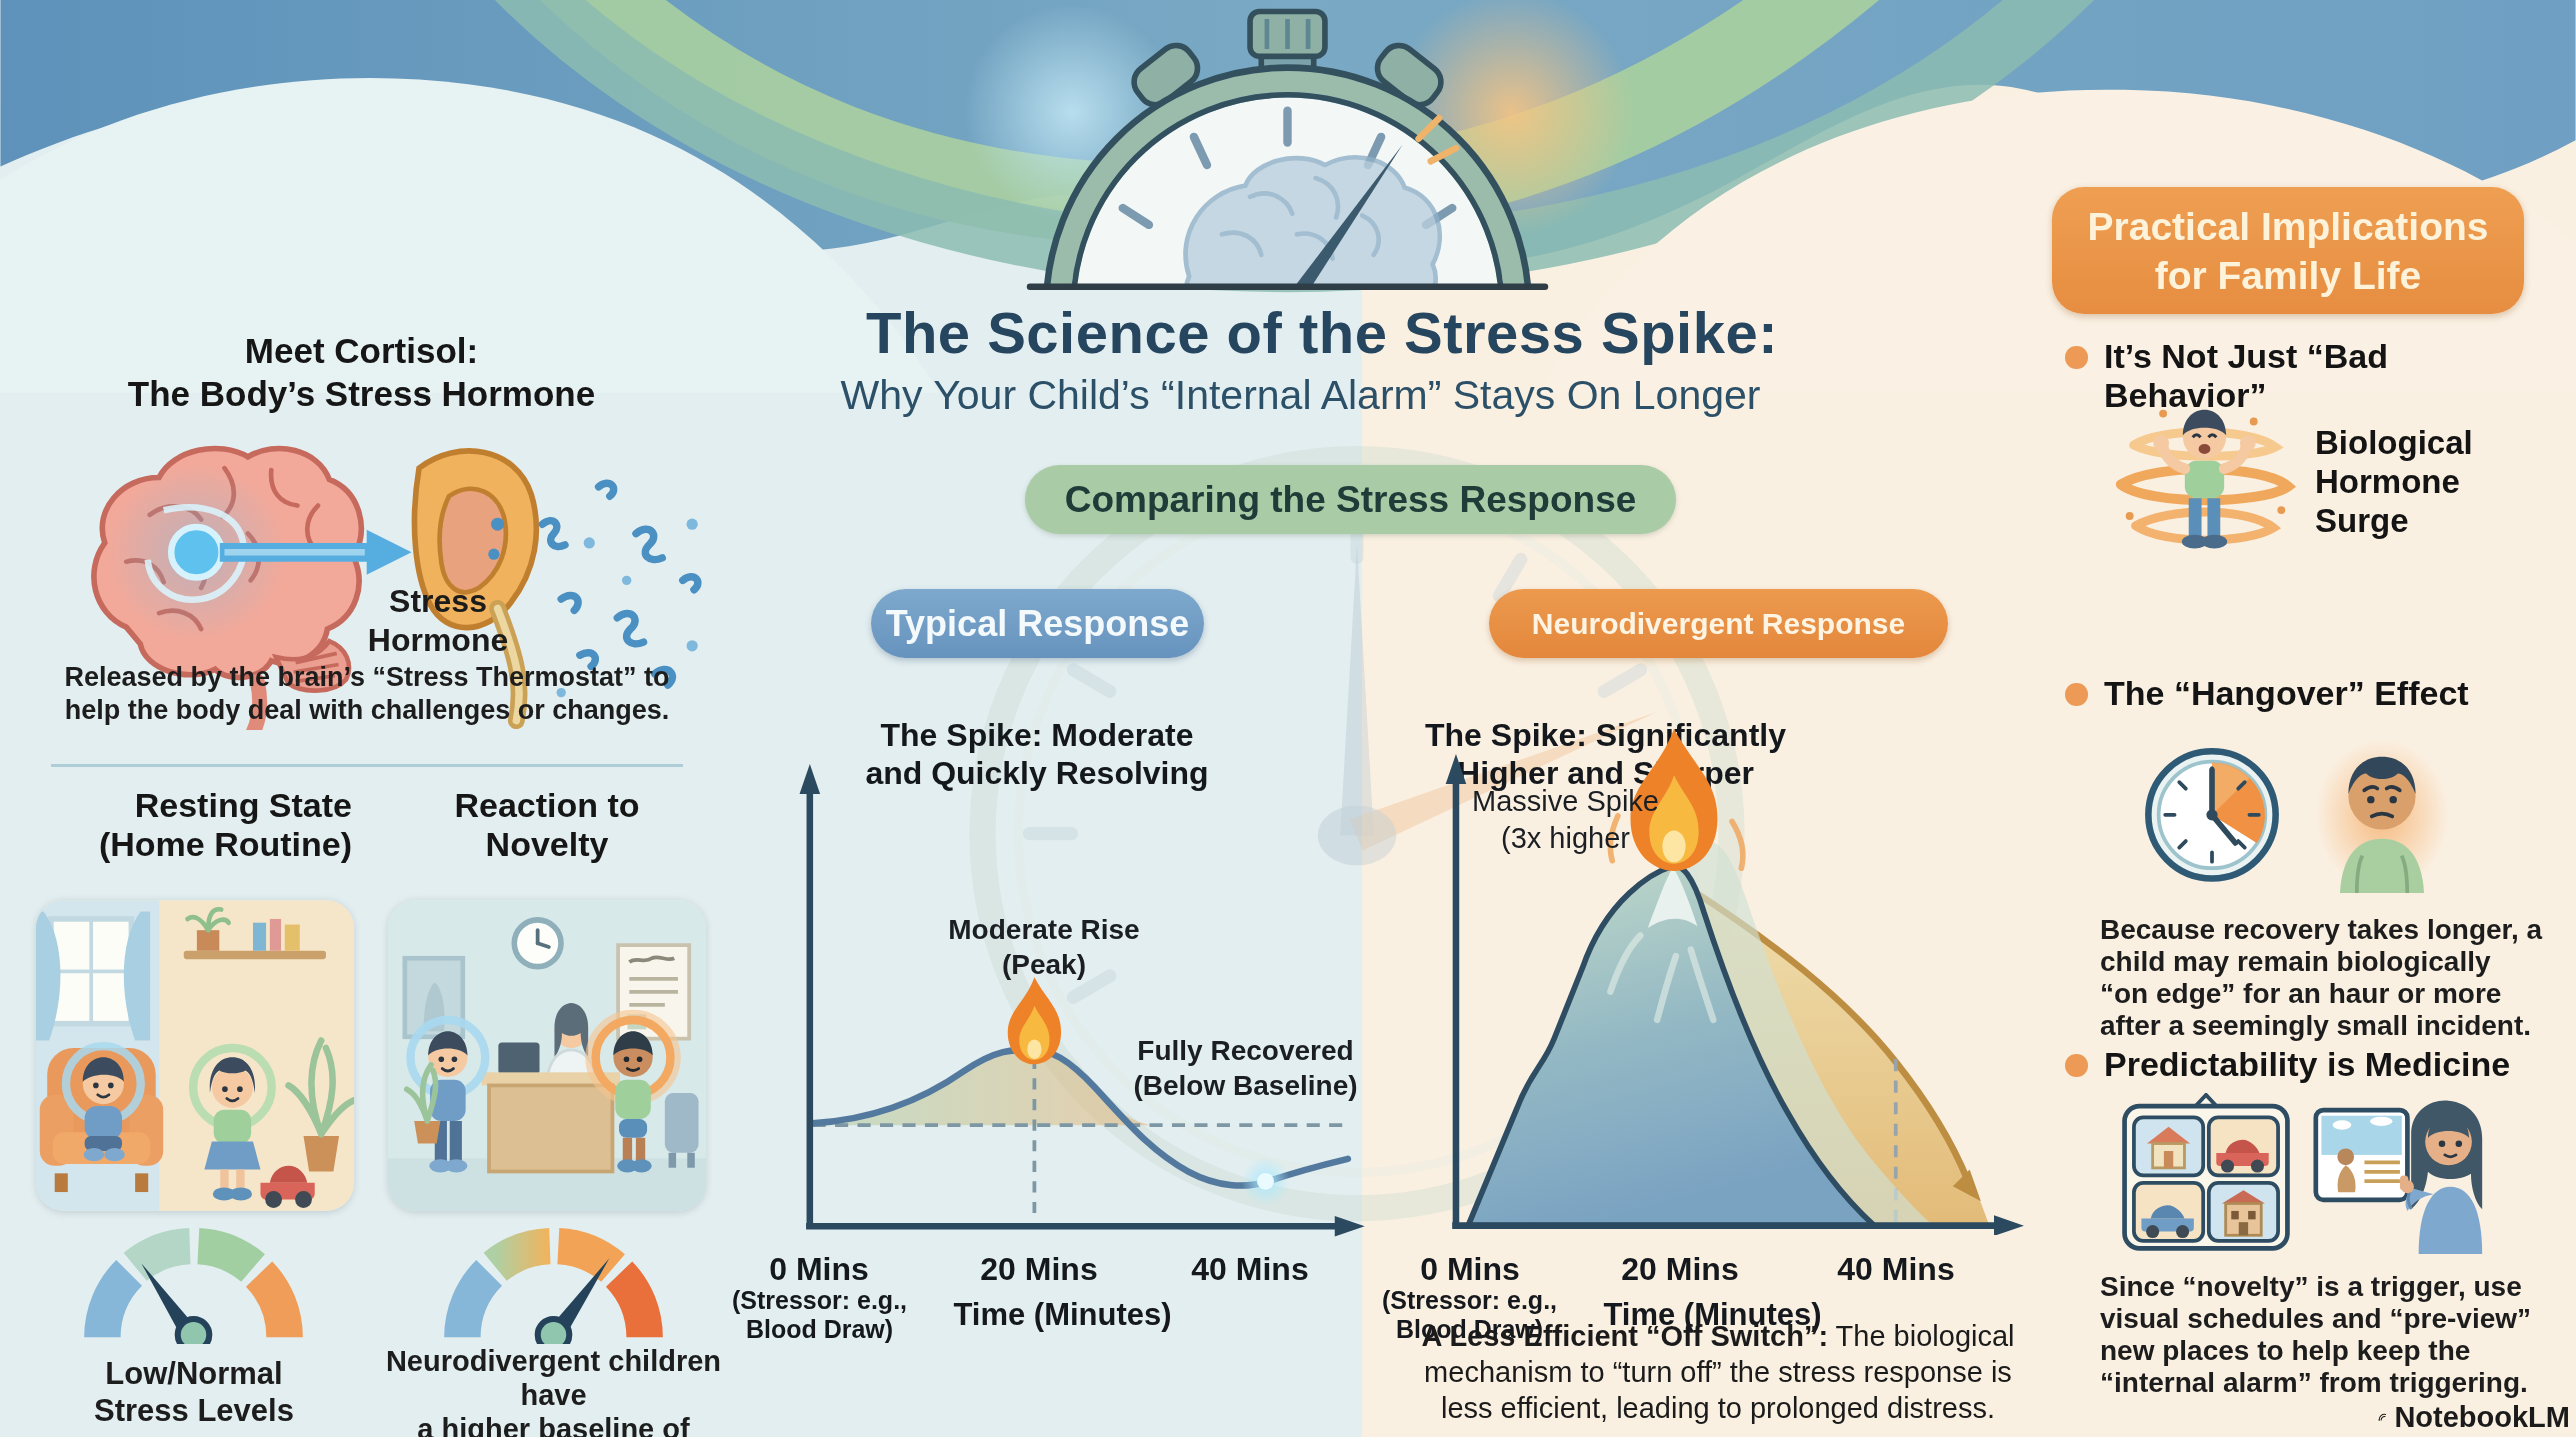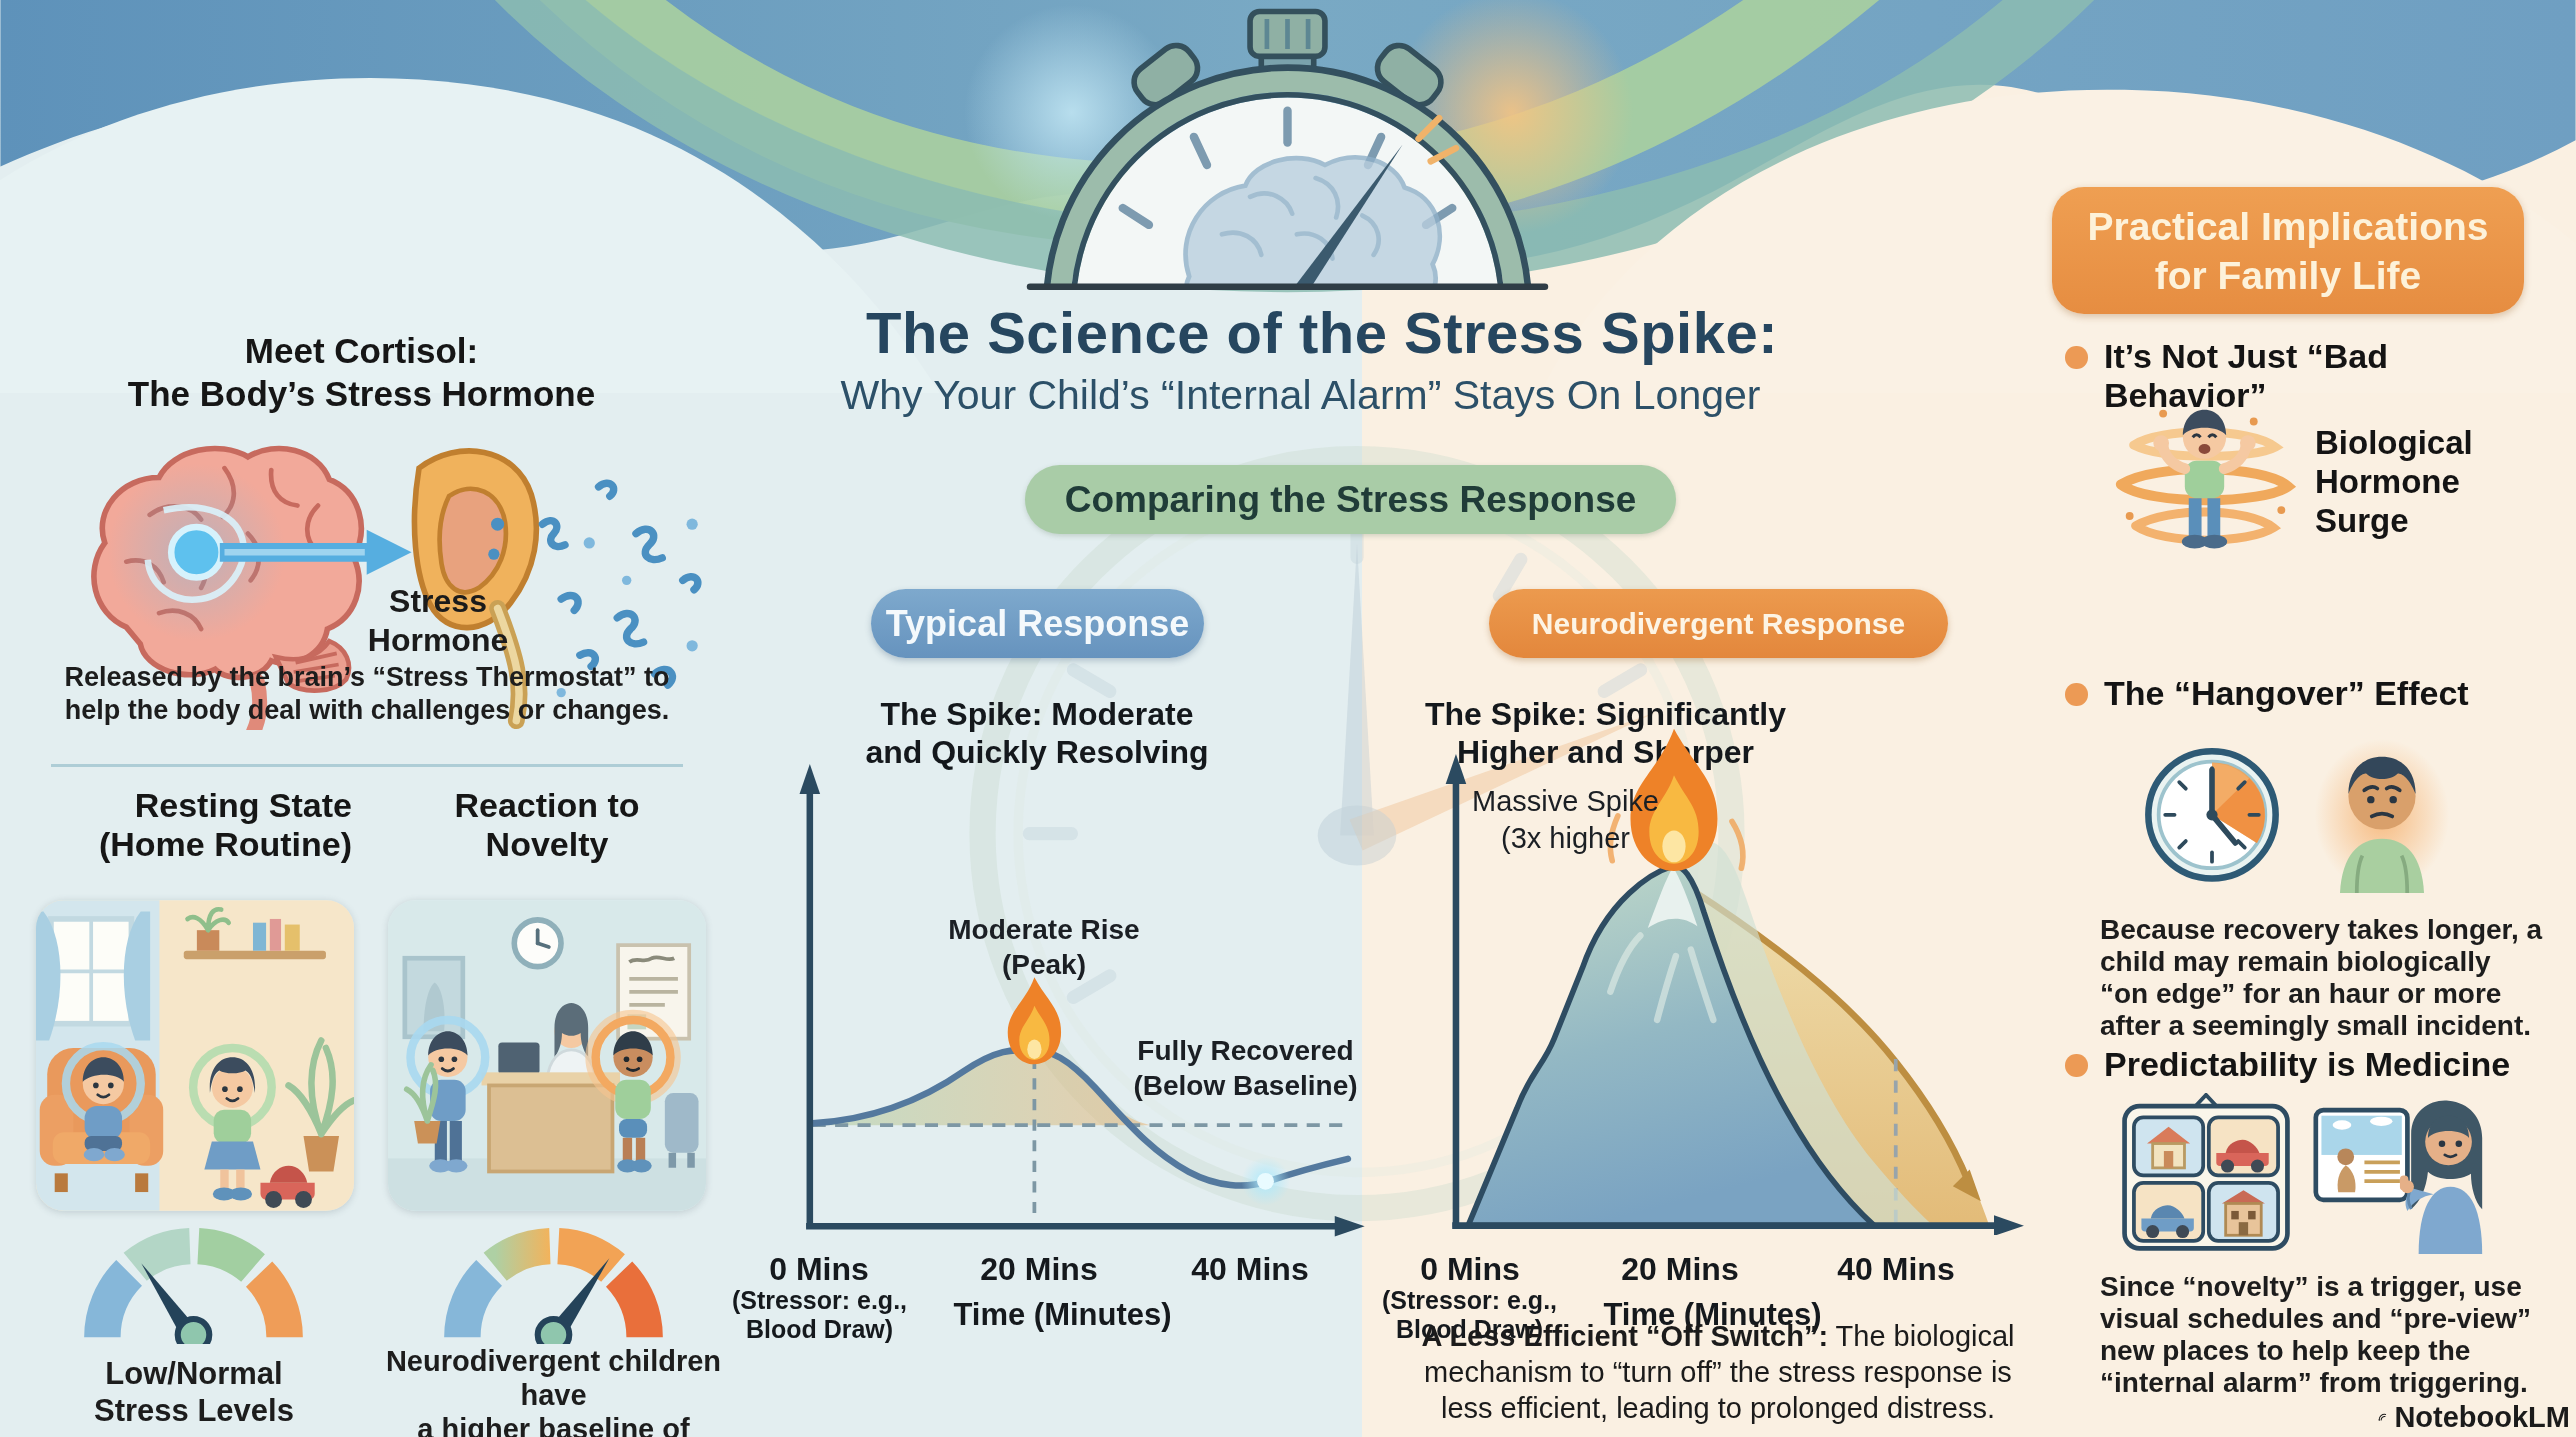--- a/index.html
+++ b/index.html
@@ -22,21 +22,21 @@
   .stress-hormone{left:354px;top:582px;width:168px;font-size:32px;line-height:39px;font-weight:700;color:#1b1b1b;}
   .cortisol-desc{left:47px;top:661px;width:640px;font-size:27px;line-height:33px;font-weight:700;color:#1d1d1d;}
   .divider{left:51px;top:764px;width:632px;height:2.8px;background:#aecdd6;}
   .rest-head{left:34px;top:786px;width:318px;font-size:34px;line-height:39px;text-align:right;}
   .nov-head{left:388px;top:786px;width:318px;font-size:34px;line-height:39px;}
   .card{top:900px;height:311px;border-radius:28px;overflow:hidden;box-shadow:0 1.9px 7.5px rgba(70,90,100,.2);}
   .card1{left:36px;width:318px;}
   .card2{left:388px;width:318px;}
   .gauge-label-1{left:44px;top:1355px;width:300px;font-size:31px;line-height:37px;font-weight:700;color:#1d1d1d;}
   .gauge-label-2{left:371px;top:1344px;width:365px;font-size:29px;line-height:34px;font-weight:700;color:#1d1d1d;}
-  .chart-head{font-size:32px;line-height:38px;font-weight:700;color:#14181c;}
+  .chart-head{font-size:32px;line-height:38px;font-weight:700;color:#14181c;margin-top:21px;}
   .typ-head{left:831px;top:695px;width:412px;}
   .neuro-head-spike{left:1404px;top:695px;width:403px;}
   .neuro-head-rec{left:1713px;top:695px;width:374px;}
   .peak-label{left:913px;top:912px;width:262px;font-size:28px;line-height:35px;font-weight:700;color:#1b1f24;}
   .recov-label{left:1105px;top:1033px;width:281px;font-size:28px;line-height:35px;font-weight:700;color:#1b1f24;}
   .massive-label{left:1442px;top:783px;width:247px;font-size:29px;line-height:37px;font-weight:400;color:#1b1f24;}
   .tick{font-size:32px;font-weight:700;color:#15191d;}
   .tick-note{font-size:25px;line-height:29px;font-weight:700;color:#15191d;}
   .axis-label{font-size:31px;font-weight:700;color:#15191d;}
   .footnote{left:1409px;top:1318px;width:618px;font-size:29px;line-height:36px;font-weight:700;color:#1b1b1b;text-align:center;}

